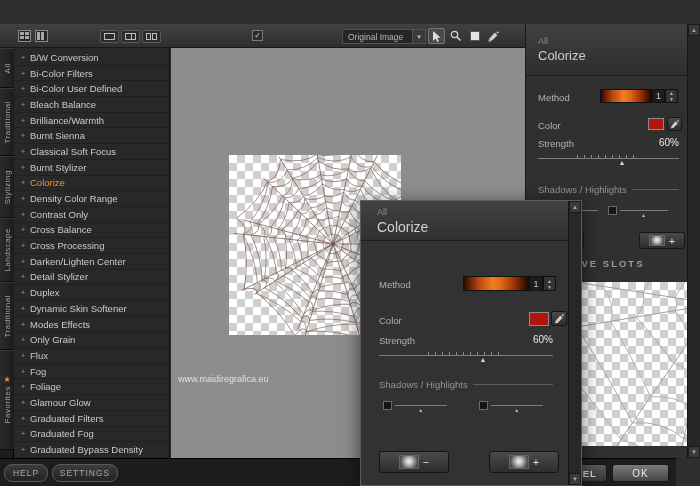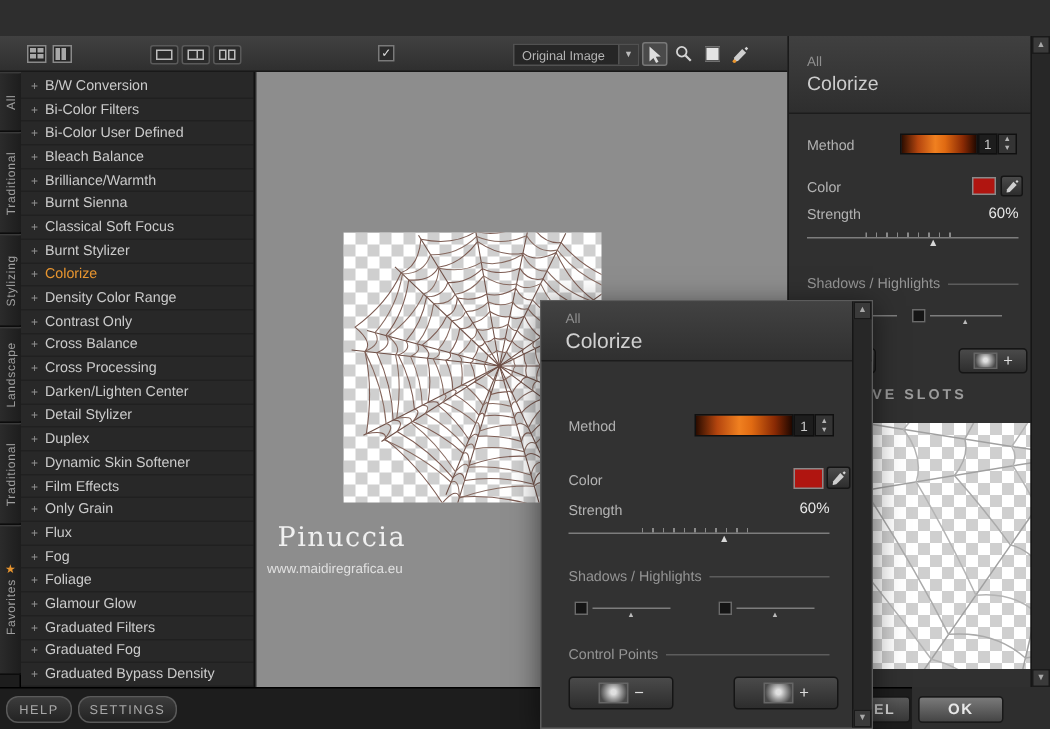--- a/index.html
+++ b/index.html
@@ -84,24 +84,24 @@
   .saveslots{position:absolute;left:39px;top:234px;font-size:9.5px;font-weight:bold;color:#9c9c9c;letter-spacing:2px;white-space:nowrap}
   .nav{left:14px;top:258px;width:148px;height:164px}
 
   
   .dialog{left:360px;top:200px;width:222px;height:286px;background:#323232;border:1px solid #5c5c5c;box-shadow:0 4px 18px rgba(0,0,0,.55);z-index:20}
   .dhead{position:absolute;left:0;top:0;width:100%;height:40px;background:linear-gradient(#424242,#303030);border-bottom:1px solid #1c1c1c}
   .dcat{position:absolute;left:16px;top:6px;font-size:9px;color:#8f8f8f}
   .dtitle{position:absolute;left:16px;top:18px;font-size:14px;color:#d0d0d0}
 
   
-  .footer{left:0;top:458px;width:608px;height:28px;background:#1d1d1d;border-top:1px solid #000}
+  .footer{left:0;top:458px;width:676px;height:28px;background:#1d1d1d;border-top:1px solid #000}
   .fbtn{position:absolute;top:5px;height:18px;background:linear-gradient(#3c3c3c,#232323);border:1px solid #5a5a5a;border-radius:8px;color:#a8a8a8;font-size:8.5px;letter-spacing:1px;font-family:inherit;cursor:default}
   .fbtn.cancel{border-radius:3px;background:linear-gradient(#5a5a5a,#373737);color:#cfcfcf;border:1px solid #191919;font-weight:bold;font-size:9.5px}
-  .fbtn.ok{border-radius:3px;background:linear-gradient(#7a7a7a,#454545);color:#e8e8e8;border:1px solid #191919;font-weight:bold;font-size:10px}
+  .fbtn.ok{border-radius:3px;background:linear-gradient(#7a7a7a,#454545);color:#e8e8e8;border:1px solid #191919;font-weight:normal;font-size:10px}
 </style>
 </head>
 <body>
 
 <div class="app">
 
 
   <div class="abs toolbar">
     <div class="gicon" style="left:18px">
       <span class="sq"></span>
@@ -240,21 +240,21 @@
       <div class="filter-item">
         <span class="fplus">+</span>
         <span>Duplex</span>
       </div>
       <div class="filter-item">
         <span class="fplus">+</span>
         <span>Dynamic Skin Softener</span>
       </div>
       <div class="filter-item">
         <span class="fplus">+</span>
-        <span>Film Effects</span>
+        <span>Modes Effects</span>
       </div>
       <div class="filter-item">
         <span class="fplus">+</span>
         <span>Only Grain</span>
       </div>
       <div class="filter-item">
         <span class="fplus">+</span>
         <span>Flux</span>
       </div>
       <div class="filter-item">
@@ -312,21 +312,20 @@
           <path d="M155.0 89.0 Q148.8 97.6 150.8 107.7 Q144.2 111.4 145.6 119.8 Q132.9 124.3 125.0 134.0 Q120.2 132.0 118.6 139.4 Q103.7 134.7 89.7 135.9 Q88.5 132.2 83.6 138.0 Q74.6 124.0 63.1 115.2 Q64.2 111.8 56.4 113.2 Q59.0 97.3 55.9 83.8 Q59.0 80.6 52.4 75.1 Q64.0 66.6 68.9 55.7 Q75.1 53.5 75.9 43.7 Q87.6 46.1 95.5 41.0 Q104.7 43.3 114.8 37.2 Q119.1 45.6 126.0 45.0 Q133.8 54.4 146.8 59.0 Q143.6 65.6 148.8 67.0 Q148.2 78.7 155.0 89.0" fill="none" stroke="#7d5c53" stroke-width="0.7"></path>
           <path d="M165.0 89.0 Q155.8 99.0 156.3 109.9 Q149.8 114.6 152.5 124.9 Q137.4 129.9 128.1 140.6 Q122.5 138.1 120.5 146.2 Q103.6 141.8 87.1 144.3 Q86.3 138.3 81.5 143.1 Q70.0 129.5 54.5 120.7 Q58.5 115.0 52.5 115.2 Q52.0 98.6 44.7 82.6 Q52.4 79.4 49.1 74.2 Q57.9 63.2 60.1 47.4 Q70.8 48.3 74.4 41.2 Q85.2 39.7 93.4 28.9 Q104.8 36.5 115.4 34.4 Q121.3 39.2 131.4 34.1 Q138.3 49.1 149.5 57.1 Q149.3 62.2 159.1 62.0 Q157.6 76.6 165.0 89.0" fill="none" stroke="#876a60" stroke-width="0.7"></path>
           <path d="M167.0 89.0 Q162.4 100.2 168.2 114.6 Q155.8 117.9 154.4 126.3 Q141.6 135.0 133.3 151.7 Q124.9 144.6 121.4 149.2 Q103.6 148.3 83.8 155.1 Q83.9 144.9 79.8 147.2 Q65.9 134.4 46.2 126.0 Q52.4 118.6 47.3 117.9 Q45.8 99.7 36.5 81.7 Q45.5 78.0 41.7 72.3 Q52.4 60.1 55.4 42.9 Q66.4 42.8 69.5 33.4 Q82.9 33.8 92.6 24.1 Q104.9 29.4 117.6 23.9 Q123.4 33.1 133.0 30.9 Q142.9 43.9 159.2 50.2 Q154.9 58.9 161.4 60.8 Q159.7 76.1 167.0 89.0" fill="none" stroke="#7d5c53" stroke-width="0.7"></path>
           <path d="M177.5 89.0 Q168.6 101.4 171.4 115.9 Q161.9 121.3 164.0 133.4 Q145.6 139.9 134.3 153.8 Q127.3 151.0 125.0 161.7 Q103.5 154.8 83.4 156.5 Q81.6 151.2 74.6 159.5 Q61.7 139.5 45.1 126.7 Q46.6 121.8 35.5 123.9 Q39.1 100.9 34.7 81.6 Q39.1 76.9 29.7 69.0 Q46.4 56.7 53.4 41.0 Q62.4 37.9 63.6 23.8 Q80.4 27.2 91.8 19.9 Q105.0 23.2 119.5 14.5 Q125.7 26.5 135.7 25.6 Q146.9 39.2 165.6 45.8 Q161.0 55.3 168.6 57.3 Q167.7 74.2 177.5 89.0" fill="none" stroke="#876a60" stroke-width="0.7"></path>
           <path d="M188.0 89.0 Q175.4 102.7 176.1 117.8 Q167.2 124.3 170.8 138.5 Q150.1 145.4 137.3 160.2 Q129.4 156.7 126.8 167.8 Q103.5 161.8 80.7 165.4 Q79.5 157.0 72.9 163.6 Q57.2 144.8 35.7 132.7 Q41.3 124.9 33.1 125.1 Q32.4 102.2 22.2 80.2 Q32.9 75.7 28.3 68.6 Q40.5 53.4 43.5 31.6 Q58.3 32.9 63.2 23.2 Q78.1 21.1 89.4 6.1 Q105.1 16.6 119.7 13.8 Q127.8 20.4 141.8 13.3 Q151.3 34.0 166.7 45.0 Q166.4 52.1 180.0 51.7 Q177.9 71.9 188.0 89.0" fill="none" stroke="#7d5c53" stroke-width="0.7"></path>
           <path d="M187.9 89.0 Q181.8 104.0 189.5 123.2 Q173.0 127.5 171.1 138.7 Q154.0 150.2 143.1 172.6 Q131.8 163.0 127.2 169.2 Q103.4 168.0 77.2 177.0 Q77.2 163.5 71.7 166.5 Q53.3 149.4 27.0 138.2 Q35.2 128.4 28.4 127.5 Q26.5 103.3 14.2 79.3 Q26.0 74.4 21.0 66.7 Q35.3 50.5 39.3 27.7 Q53.9 27.5 58.0 14.8 Q75.9 15.4 88.8 2.6 Q105.2 9.6 122.1 2.2 Q129.8 14.6 142.6 11.7 Q155.8 28.9 177.6 37.3 Q171.8 48.9 180.5 51.5 Q178.1 71.8 187.9 89.0" fill="none" stroke="#876a60" stroke-width="0.7"></path>
           <path d="M199.3 89.0 Q187.6 105.1 191.2 123.9 Q178.9 130.8 181.8 146.6 Q157.9 155.0 143.2 172.8 Q134.2 169.3 131.2 183.2 Q103.4 174.3 77.3 176.4 Q75.0 169.6 65.9 180.4 Q49.1 154.4 27.7 137.8 Q29.7 131.5 15.2 134.2 Q20.0 104.4 14.3 79.4 Q20.0 73.3 7.7 63.1 Q29.4 47.2 38.4 26.8 Q50.1 22.8 51.6 4.5 Q73.5 9.0 88.2 -0.6 Q105.3 3.7 124.1 -7.5 Q132.1 8.0 145.1 6.7 Q159.6 24.4 183.8 33.0 Q177.9 45.3 187.7 47.9 Q186.7 69.8 199.3 89.0" fill="none" stroke="#7d5c53" stroke-width="0.7"></path>
           <circle cx="104" cy="89" r="1.6" fill="#6e4f46"></circle>
         </svg>
     </div>
-    <div class="wm-name">Pinuccia</div>
     <div class="wm-url">www.maidiregrafica.eu</div>
   </div>
 
   <div class="abs rpanel">
     <div class="phead">
       <div class="pcat">All</div>
       <div class="ptitle">Colorize</div>
     </div>
     <span class="plabel" style="left:12px;top:68px">Method</span>
     <div class="mswatch" style="left:74px;top:65px;width:52px;height:14px"></div>
@@ -447,24 +446,20 @@
     <div class="mini" style="left:22px;top:200px;width:64px">
       <span class="mhandle"></span>
         <span class="mtrack"></span>
         <span class="mtick">▲</span>
     </div>
     <div class="mini" style="left:118px;top:200px;width:64px">
       <span class="mhandle"></span>
         <span class="mtrack"></span>
         <span class="mtick">▲</span>
     </div>
-    <div class="sechead" style="left:18px;top:230px;width:174px">
-      <span>Control Points</span>
-        <span class="line"></span>
-    </div>
     <button class="cpbtn big" style="left:18px;top:250px">
       <span class="cpthumb"></span>
         <span class="cpsym">−</span>
     </button>
     <button class="cpbtn big" style="left:128px;top:250px">
       <span class="cpthumb"></span>
         <span class="cpsym">+</span>
     </button>
     <div class="vscroll" style="height:284px">
       <div class="sbtn" style="top:0">

